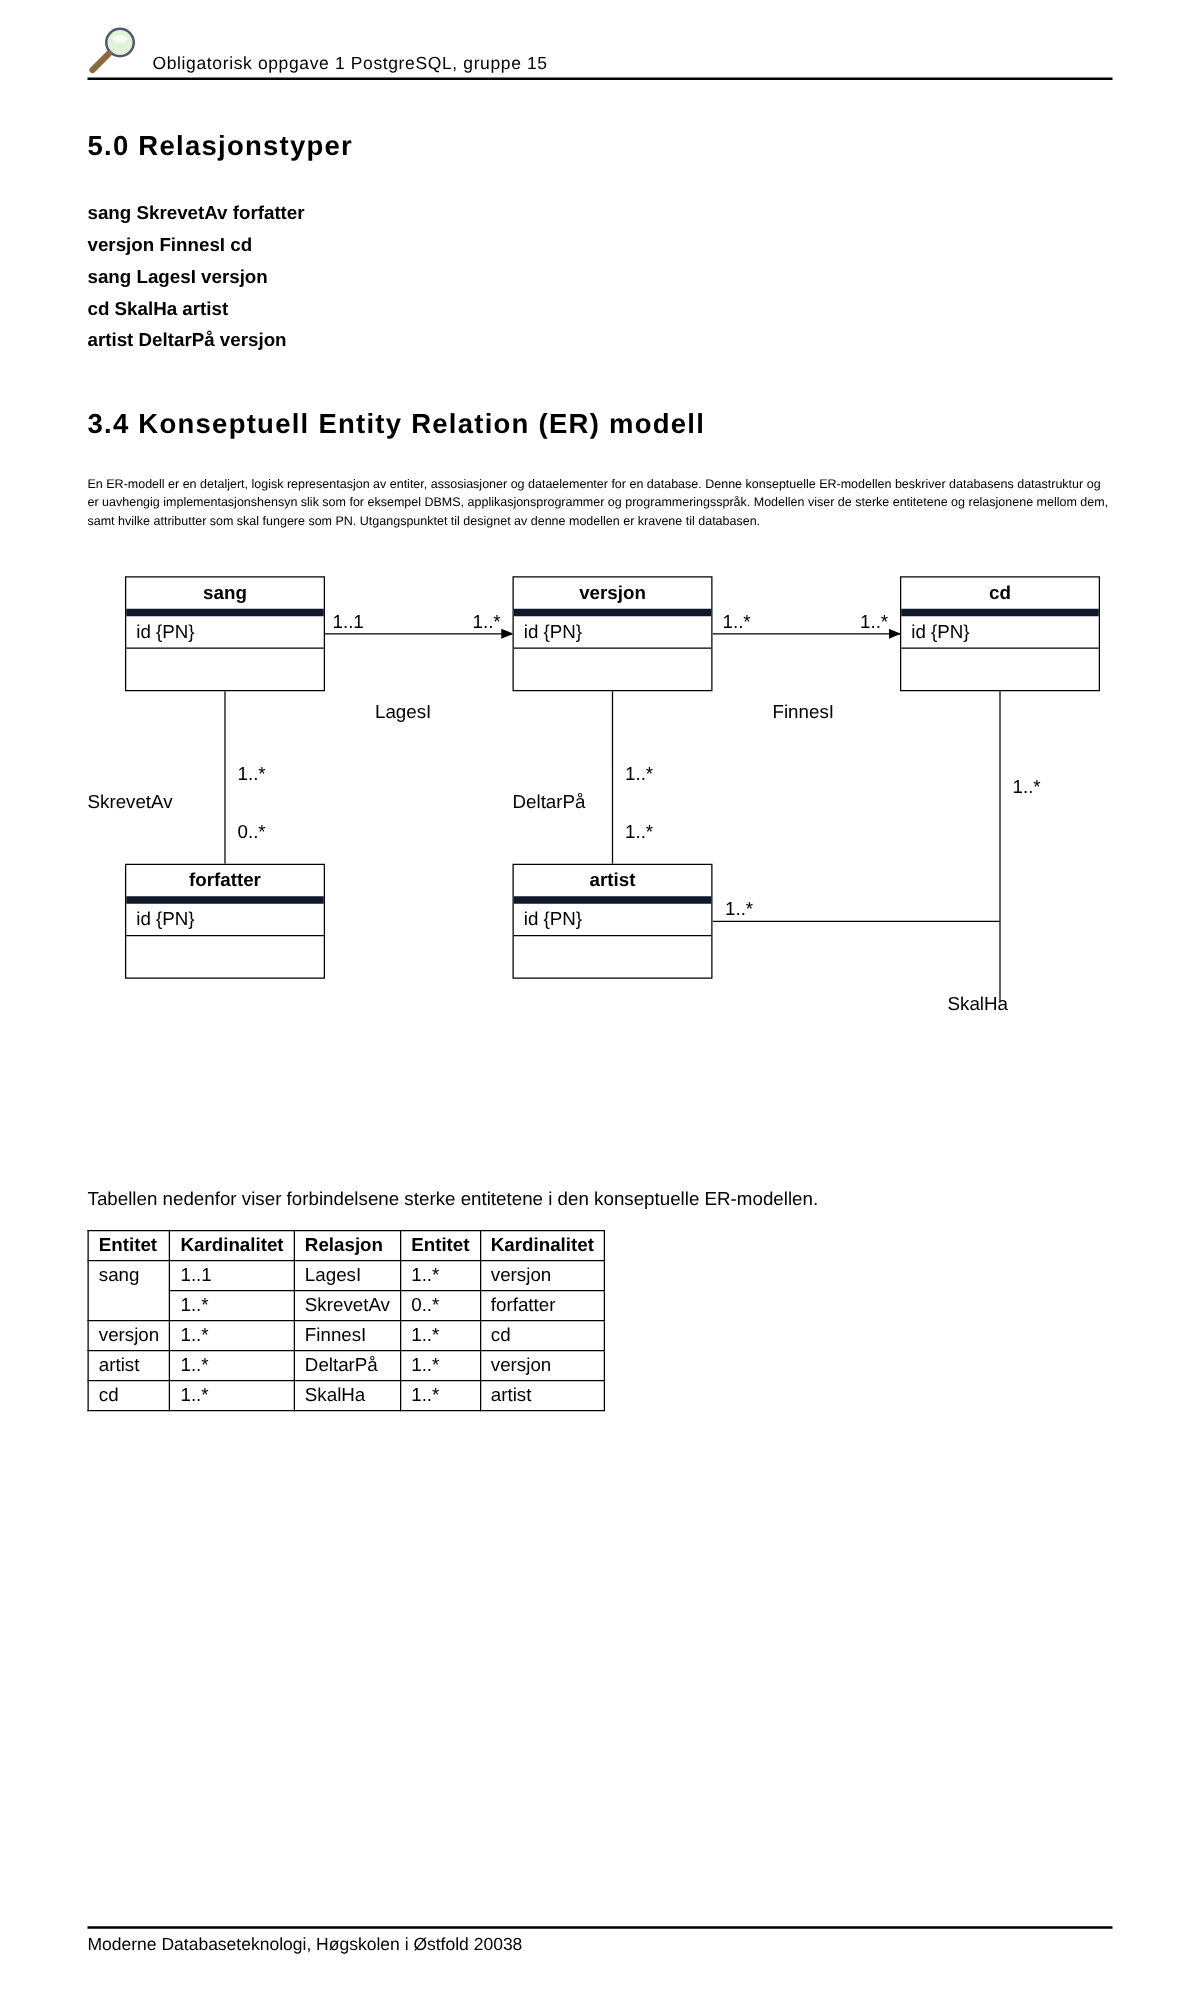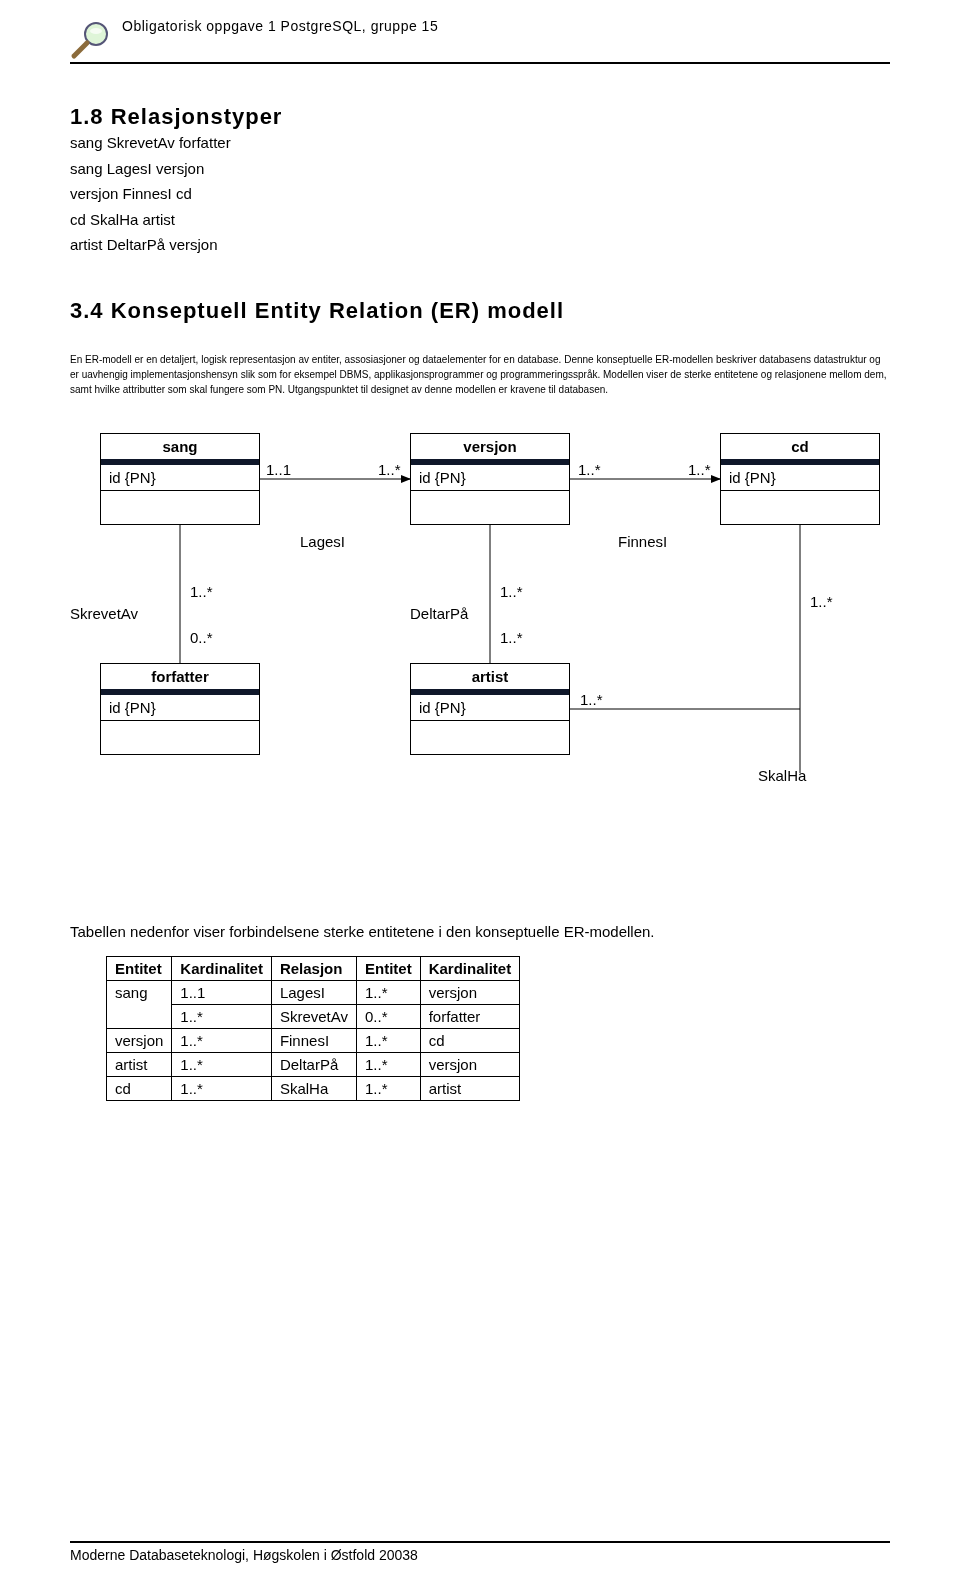--- a/index.html
+++ b/index.html
@@ -8,21 +8,21 @@
       font-size: 15px;
       color: #000;
       background: #fff;
       width: 960px;
       height: 1591px;
       position: relative;
       padding: 0 70px;
     }
     .header {
       display: flex;
-      align-items: flex-start;
+      align-items: flex-end;
       gap: 10px;
       padding-top: 18px;
       border-bottom: 2px solid #000;
       padding-bottom: 4px;
     }
     .logo {
       width: 42px;
       height: 42px;
       margin-bottom: -2px;
     }
@@ -30,22 +30,24 @@
       font-size: 14px;
       letter-spacing: 0.5px;
     }
     h2.section {
       font-size: 22px;
       font-weight: bold;
       margin-top: 40px;
       letter-spacing: 1px;
     }
     .relation-list {
+      margin-top: 28px;
       line-height: 1.7;
       font-size: 15px;
+      font-weight: bold;
     }
     .para {
       margin-top: 28px;
       line-height: 1.5;
       font-size: 10px;
       text-align: left;
     }
     .diagram {
       position: relative;
       width: 820px;
@@ -88,21 +90,20 @@
       pointer-events: none;
     }
     .table-intro {
       margin-top: 70px;
       font-size: 15px;
     }
     table.cardinality {
       border-collapse: collapse;
       margin-top: 16px;
       font-size: 15px;
-      margin-left: 36px;
     }
     table.cardinality th, table.cardinality td {
       border: 1px solid #000;
       padding: 3px 8px;
       text-align: left;
       vertical-align: top;
     }
     table.cardinality th {
       font-weight: bold;
     }
@@ -123,25 +124,25 @@
 
 <div class="header">
   <svg class="logo" viewBox="0 0 42 42">
     <circle cx="26" cy="16" r="11" fill="#dff5d8" stroke="#557" stroke-width="2"></circle>
     <line x1="17" y1="25" x2="4" y2="38" stroke="#8b6b3b" stroke-width="5" stroke-linecap="round"></line>
     <ellipse cx="26" cy="13" rx="6" ry="3" fill="#fff" opacity="0.7"></ellipse>
   </svg>
   <span class="header-text">Obligatorisk oppgave 1 PostgreSQL, gruppe 15</span>
 </div>
 
-<h2 class="section">1.8 Relasjonstyper</h2>
+<h2 class="section">5.0 Relasjonstyper</h2>
 <div class="relation-list">
   <div>sang SkrevetAv forfatter</div>
+  <div>versjon FinnesI cd</div>
   <div>sang LagesI versjon</div>
-  <div>versjon FinnesI cd</div>
   <div>cd SkalHa artist</div>
   <div>artist DeltarPå versjon</div>
 </div>
 
 <h2 class="section">3.4 Konseptuell Entity Relation (ER) modell</h2>
 <p class="para">En ER-modell er en detaljert, logisk representasjon av entiter, assosiasjoner og dataelementer for en database. Denne konseptuelle ER-modellen beskriver databasens datastruktur og er uavhengig implementasjonshensyn slik som for eksempel DBMS, applikasjonsprogrammer og programmeringsspråk. Modellen viser de sterke entitetene og relasjonene mellom dem, samt hvilke attributter som skal fungere som PN. Utgangspunktet til designet av denne modellen er kravene til databasen.</p>
 
 <div class="diagram">
   <svg class="connector">
     <defs>

